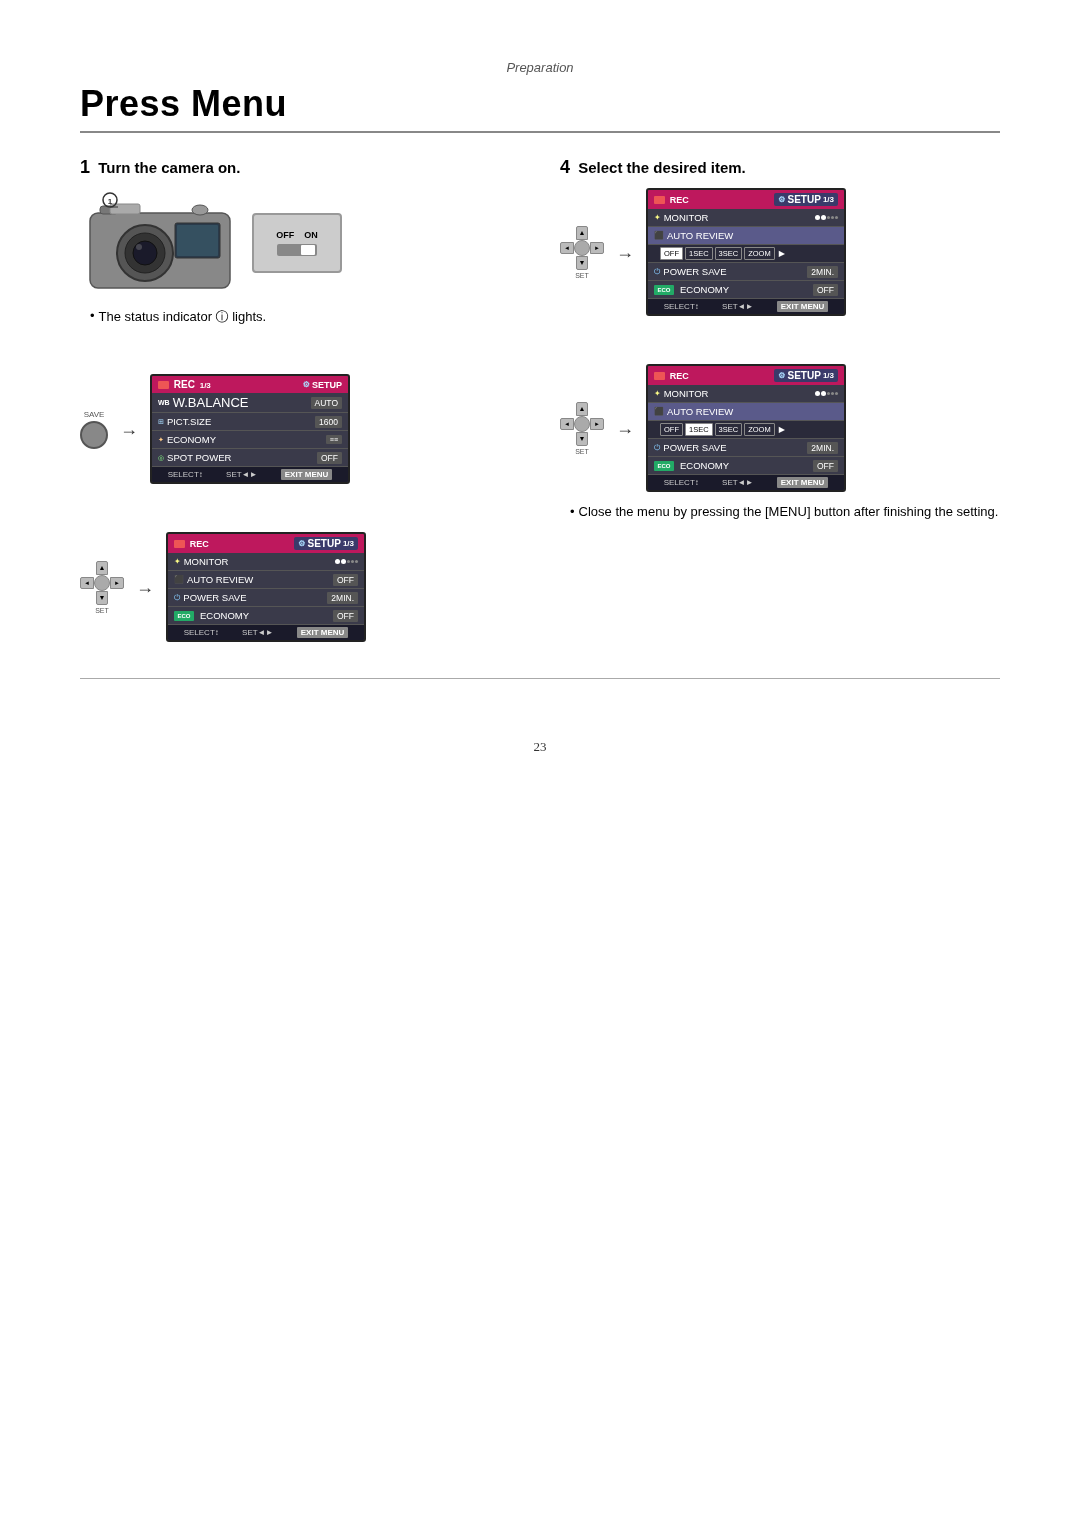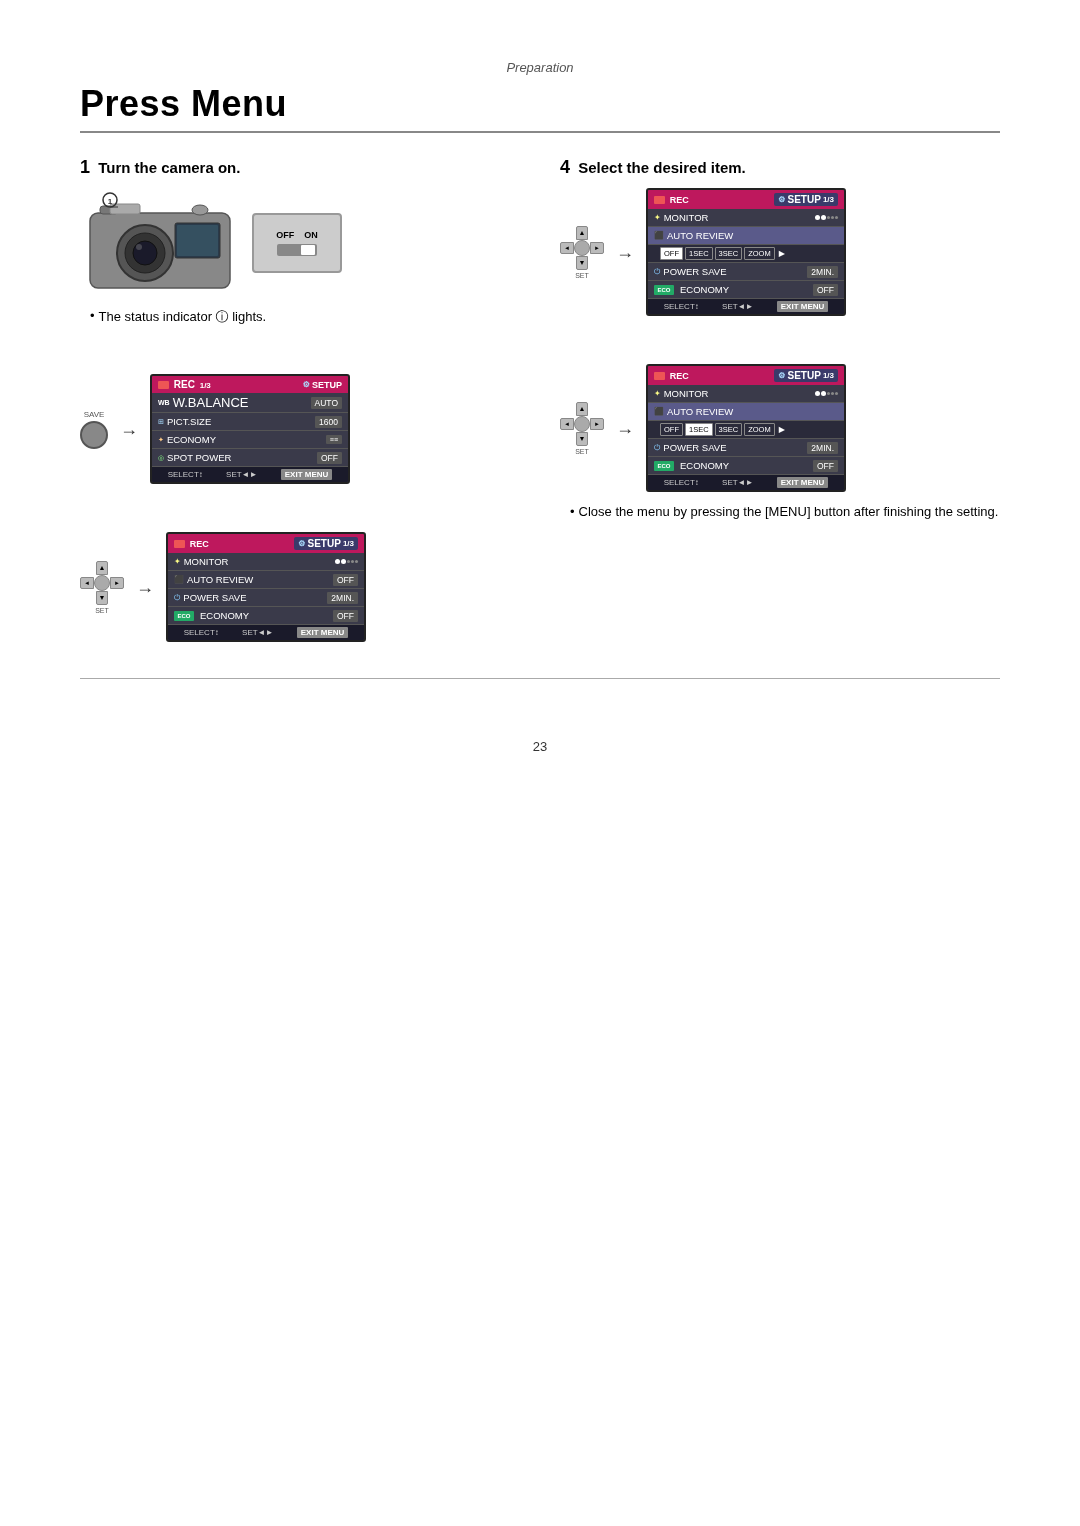--- a/index.html
+++ b/index.html
@@ -183,20 +183,21 @@
       border: none;
       border-top: 1px solid #aaa;
       margin: 20px 0;
     }
 
     .page-number {
       text-align: center;
       font-size: 13px;
       margin-top: 60px;
       color: #333;
+      font-family: Liberation Serif, serif;
     }
 
     
     .camera-body {
       width: 160px;
       height: 110px;
     }
 
     .off-on-detail {
       width: 90px;

